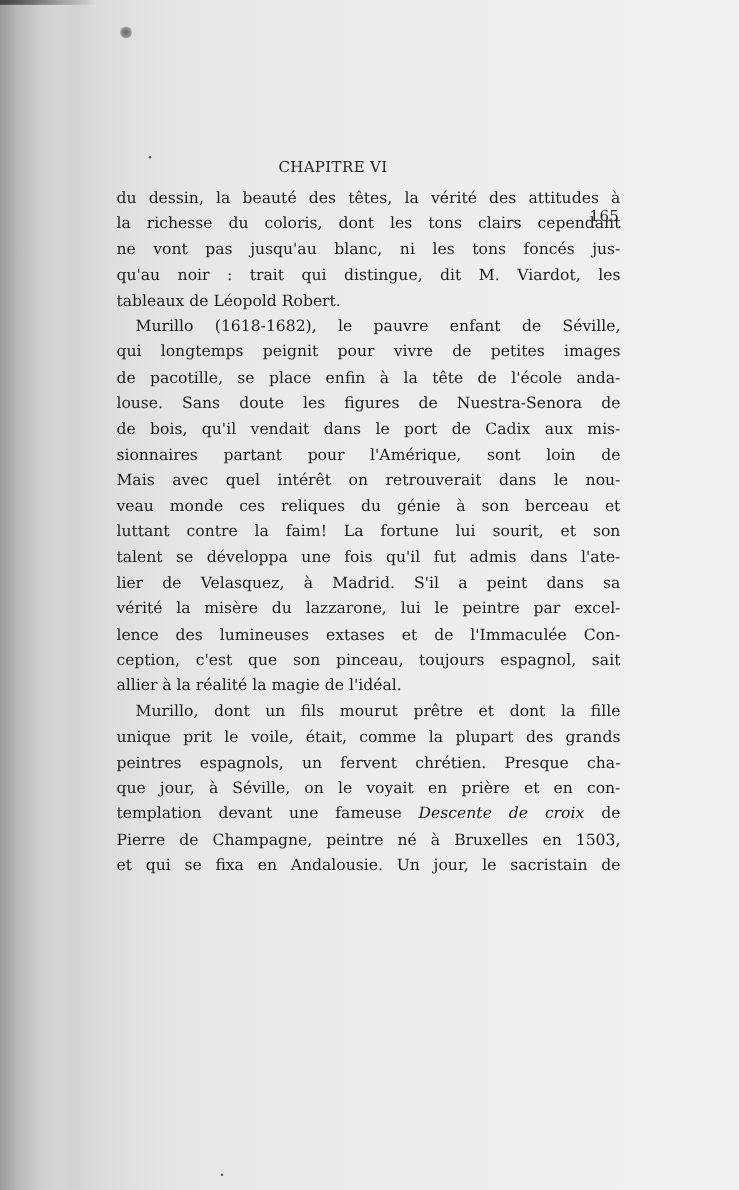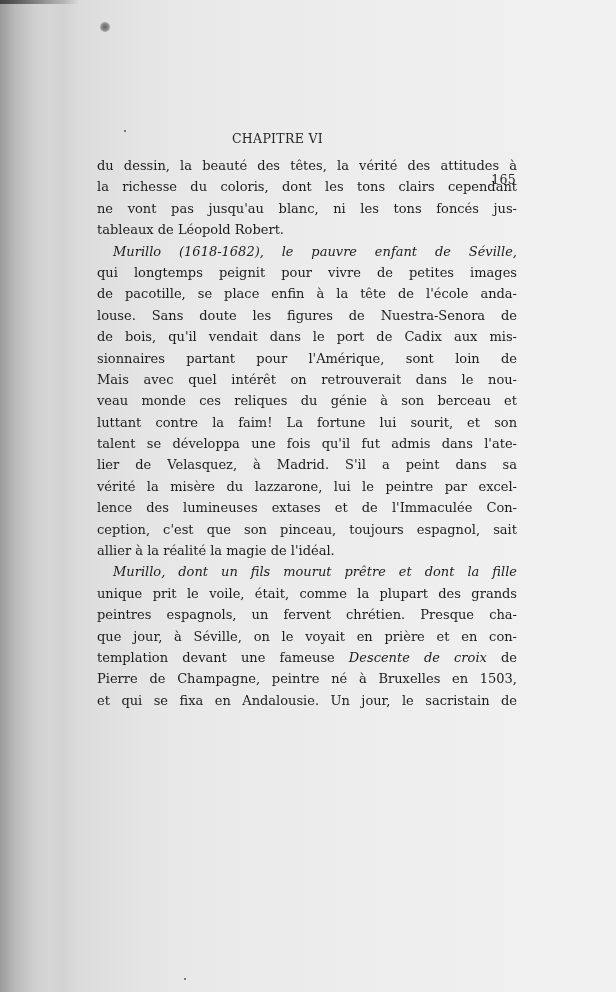--- a/index.html
+++ b/index.html
@@ -88,21 +88,20 @@
       white-space: nowrap;
       text-align: justify;
       text-align-last: justify;
       height: 21.4px;
     }
     .line.last {
       text-align-last: left;
     }
     .line.indent {
       padding-left: 16px;
-      font-style: italic;
     }
     .it {
       font-style: italic;
     }
   </style>
 </head>
 <body>
 
 <div class="page">
   <div class="top-shadow"></div>
@@ -112,20 +111,21 @@
 
   <div class="running-head">
     <span class="title">CHAPITRE VI</span>
     <span class="folio">165</span>
   </div>
 
   <div class="body-text">
     <span class="line">du dessin, la beauté des têtes, la vérité des attitudes à</span>
     <span class="line">la richesse du coloris, dont les tons clairs cependant</span>
     <span class="line">ne vont pas jusqu'au blanc, ni les tons foncés jus-</span>
+    <span class="line">qu'au noir : trait qui distingue, dit M. Viardot, les</span>
     <span class="line last">tableaux de Léopold Robert.</span>
     <span class="line indent">Murillo (1618-1682), le pauvre enfant de Séville,</span>
     <span class="line">qui longtemps peignit pour vivre de petites images</span>
     <span class="line">de pacotille, se place enfin à la tête de l'école anda-</span>
     <span class="line">louse. Sans doute les figures de Nuestra-Senora de</span>
     <span class="line">de bois, qu'il vendait dans le port de Cadix aux mis-</span>
     <span class="line">sionnaires partant pour l'Amérique, sont loin de</span>
     <span class="line">Mais avec quel intérêt on retrouverait dans le nou-</span>
     <span class="line">veau monde ces reliques du génie à son berceau et</span>
     <span class="line">luttant contre la faim! La fortune lui sourit, et son</span>

